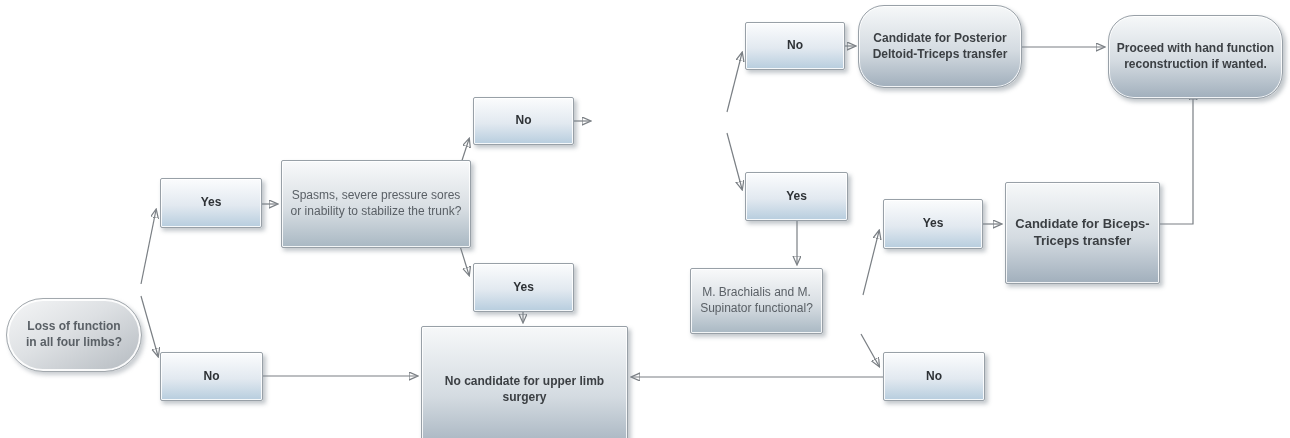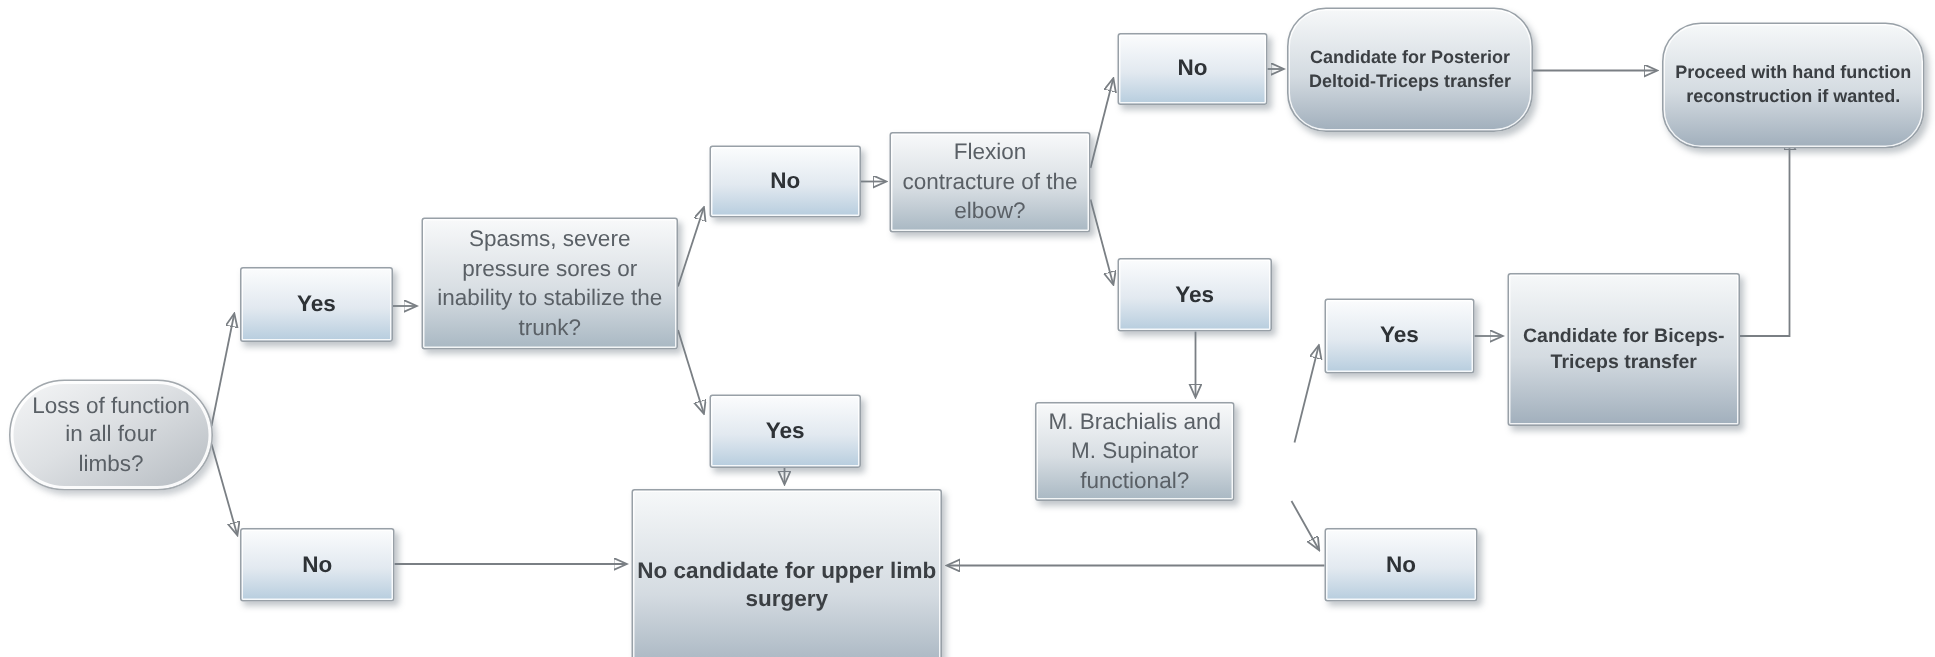--- a/index.html
+++ b/index.html
@@ -8,36 +8,37 @@
     font-family:"Liberation Sans", sans-serif;overflow:hidden;
   }
   svg.edges{position:absolute;left:0;top:0;width:1290px;height:438px;}
   svg.edges path, svg.edges polyline{stroke:var(--arrow,#7a7f84);stroke-width:1.2;fill:none;}
   .node{
     position:absolute;display:flex;align-items:center;justify-content:center;
     text-align:center;box-sizing:border-box;padding:2px 4px;
     border:1px solid var(--border,#98a0a7);border-radius:2px;
     background:linear-gradient(180deg,#fbfcfd 0%,#e2e9f0 55%,var(--node-fill-bottom,#b7cdde) 100%);
     box-shadow:2.5px 3px 4px rgba(120,130,140,.45), inset 0 0 0 1px rgba(255,255,255,.85);
-    color:var(--label-text,#2e3236);font-size:15px;font-weight:700;line-height:1.3;
+    color:var(--label-text,#2e3236);font-size:12px;font-weight:700;line-height:1.3;
   }
   .node.question{
     background:linear-gradient(180deg,#f8f9fa 0%,#d8dee3 55%,var(--question-fill-bottom,#a9b8c3) 100%);
     color:var(--question-text,#585f66);font-weight:400;
   }
   .node.result{
     background:linear-gradient(180deg,#f6f8f9 0%,#d4dbe1 55%,var(--result-fill-bottom,#a1afbc) 100%);
     color:var(--result-text,#3b3f43);font-weight:700;
   }
   .node.oval{
-    border-radius:40px;padding:7px 14px;font-weight:400;
+    border-radius:40px;padding:7px 14px;font-weight:700;
     background:linear-gradient(150deg,#f5f6f7 0%,#dde0e3 45%,#b4bac0 100%);
     color:var(--question-text,#5f656b);
     box-shadow:2.5px 3px 4px rgba(120,130,140,.4), inset 0 0 0 2px rgba(255,255,255,.9);
     border-color:#a2a8ad;
+    margin-top:45px;
   }
   .tight{font-size:12px;border-radius:26px;}
 </style>
 </head>
 <body>
 
 <div class="canvas">
 
   <svg class="edges" viewBox="0 0 1290 438">
     <defs>
@@ -64,27 +65,26 @@
     <path d="M983,224 L1001,224" marker-end="url(#arrow)"></path>
     <path d="M1160,224 L1193,224 L1193,92" marker-end="url(#arrow)"></path>
   </svg>
 
   <div class="node oval" style="left:6px;top:253px;width:136px;height:74px">Loss of function in all four limbs?</div>
 
   <div class="node" style="left:160px;top:178px;width:102px;height:50px">Yes</div>
 
   <div class="node" style="left:160px;top:352px;width:103px;height:49px">No</div>
 
-  <div class="node question" style="left:281px;top:145px;width:171px;height:88px">Spasms, severe pressure sores or inability to stabilize the trunk?</div>
+  <div class="node question" style="left:281px;top:160px;width:190px;height:88px">Spasms, severe pressure sores or inability to stabilize the trunk?</div>
 
   <div class="node" style="left:473px;top:97px;width:101px;height:48px">No</div>
 
   <div class="node" style="left:473px;top:263px;width:101px;height:49px">Yes</div>
 
-  <div class="node question" style="left:593px;top:88px;width:134px;height:67px">Flexion contracture of the elbow?</div>
 
   <div class="node" style="left:745px;top:22px;width:100px;height:48px">No</div>
 
   <div class="node" style="left:745px;top:172px;width:103px;height:49px">Yes</div>
 
   <div class="node result tight" style="left:858px;top:5px;width:164px;height:83px">Candidate for Posterior Deltoid-Triceps transfer</div>
 
   <div class="node result tight" style="left:1108px;top:15px;width:175px;height:84px">Proceed with hand function reconstruction if wanted.</div>
 
   <div class="node" style="left:883px;top:199px;width:100px;height:50px">Yes</div>

